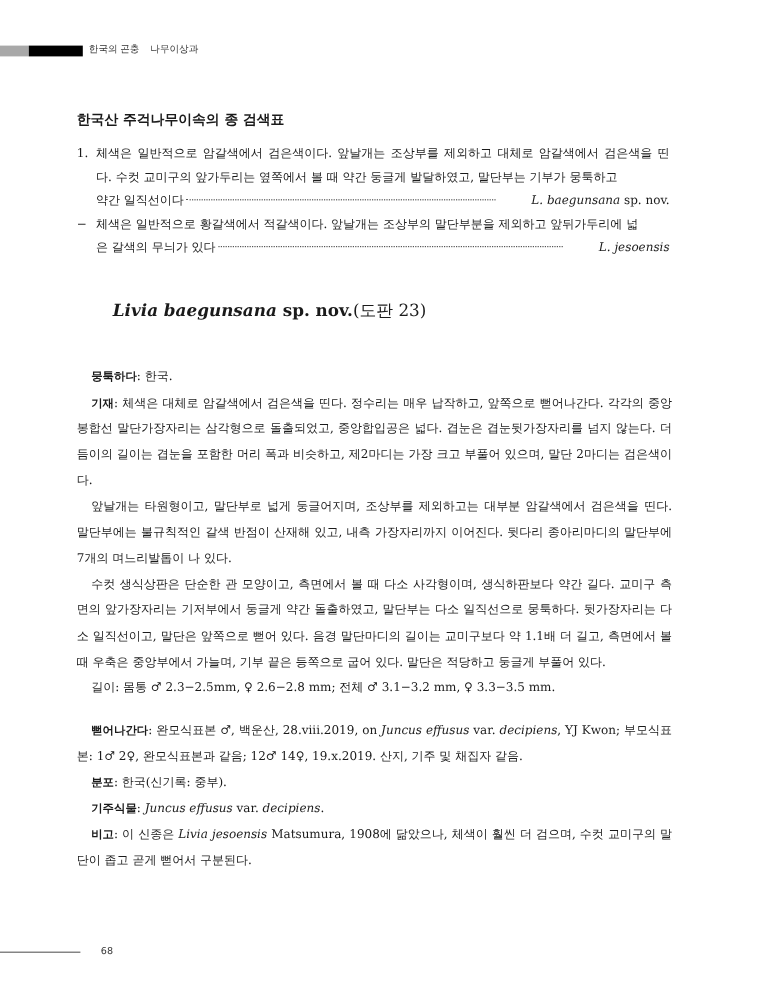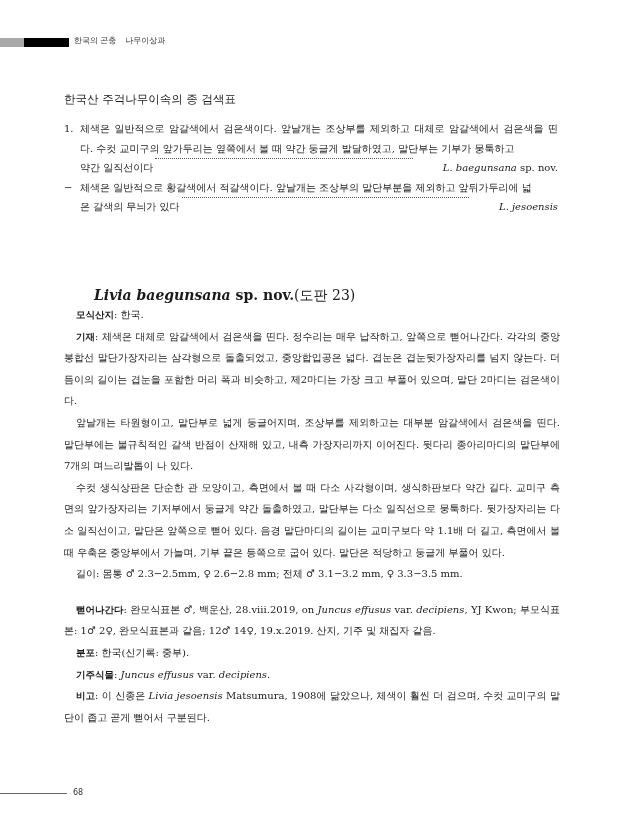--- a/index.html
+++ b/index.html
@@ -3,42 +3,42 @@
 <meta charset="utf-8">
 <style>
   html, body { margin:0; padding:0; background:#ffffff; }
   body { width:637px; height:830px; position:relative; overflow:hidden;
          font-family:"DejaVu Serif","Liberation Serif",serif; color:#1a1a1a; }
   .hdr-bar-gray { position:absolute; left:0; top:38px; width:24px; height:9px; background:#a8a8a8; }
   .hdr-bar-black { position:absolute; left:24px; top:38px; width:45px; height:9px; background:#000; }
   .hdr-text { position:absolute; left:74px; top:35px; font-family:Liberation Sans, sans-serif;
               font-size:8px; color:#333; white-space:nowrap; }
   .hdr-text span + span { margin-left:9px; }
-  .key-title { position:absolute; left:64px; top:92px; font-size:11.5px; font-weight:normal;
+  .key-title { position:absolute; left:64px; top:92px; font-size:11.5px; font-weight:bold;
                font-family:"DejaVu Sans","Liberation Sans",sans-serif; }
   .key { position:absolute; left:64px; top:119px; width:494px; font-size:10px; line-height:19.5px; }
   .couplet { display:flex; }
   .couplet .num { width:16px; flex:none; }
   .couplet .body { flex:1; text-align:justify; }
-  .lead-line { display:flex; align-items:flex-start; }
+  .lead-line { display:flex; align-items:center; }
   .lead-line .dots { flex:1; border-bottom:1px dotted #555; margin:0 2px 3px 2px; }
   .lead-line .taxon i { font-style:italic;margin-left:28px; }
   .sp-head { position:absolute; left:64px; top:249px; font-size:14px; font-weight:bold; line-height:20px; }
   .sp-head .n { display:inline-block; width:30px; }
-  .sp-sub { padding-left:30px;margin-top:36px; }
+  .sp-sub { padding-left:30px; }
   .sp-sub i { font-style:italic; }
   .sp-sub .plate { font-weight:normal; }
   .main { position:absolute; left:64px; top:304px; width:496px; font-size:10px; line-height:21.6px; }
   .main p { margin:0; text-align:justify; }
   .ind { text-indent:12px; }
   .main b { font-family:"DejaVu Sans","Liberation Sans",sans-serif; font-weight:bold; font-size:9.5px; }
   .main i { font-style:italic; }
   .gap { height:14px; }
   .foot-line { position:absolute; left:0; top:793px; width:67px; height:1px; background:#666; }
-  .foot-num { position:absolute; left:73px; top:788px; font-size:8px; color:#333;
+  .foot-num { position:absolute; left:84px; top:788px; font-size:8px; color:#333;
               font-family:"DejaVu Sans","Liberation Sans",sans-serif; }
 </style>
 </head>
 <body>
 
 <div class="hdr-bar-gray"></div>
 <div class="hdr-bar-black"></div>
 <div class="hdr-text">
   <span>한국의 곤충</span><span>나무이상과</span>
 </div>
@@ -68,21 +68,21 @@
       </div>
     </div>
   </div>
 </div>
 
 <div class="sp-head">
   <div class="sp-sub"><i>Livia baegunsana</i><span> sp. nov.</span><span class="plate">(도판 23)</span></div>
 </div>
 
 <div class="main">
-  <p class="ind"><b>모식산지</b><span>: 한국.</span></p>
+  <p class="ind"><b>뭉툭하다</b><span>: 한국.</span></p>
   <p class="ind"><b>기재</b><span>: 체색은 대체로 암갈색에서 검은색을 띤다. 정수리는 매우 납작하고, 앞쪽으로 뻗어나간다. 각각의 중앙봉합선 말단가장자리는 삼각형으로 돌출되었고, 중앙합입공은 넓다. 겹눈은 겹눈뒷가장자리를 넘지 않는다. 더듬이의 길이는 겹눈을 포함한 머리 폭과 비슷하고, 제2마디는 가장 크고 부풀어 있으며, 말단 2마디는 검은색이다.</span></p>
   <p class="ind">앞날개는 타원형이고, 말단부로 넓게 둥글어지며, 조상부를 제외하고는 대부분 암갈색에서 검은색을 띤다. 말단부에는 불규칙적인 갈색 반점이 산재해 있고, 내측 가장자리까지 이어진다. 뒷다리 종아리마디의 말단부에 7개의 며느리발톱이 나 있다.</p>
   <p class="ind">수컷 생식상판은 단순한 관 모양이고, 측면에서 볼 때 다소 사각형이며, 생식하판보다 약간 길다. 교미구 측면의 앞가장자리는 기저부에서 둥글게 약간 돌출하였고, 말단부는 다소 일직선으로 뭉툭하다. 뒷가장자리는 다소 일직선이고, 말단은 앞쪽으로 뻗어 있다. 음경 말단마디의 길이는 교미구보다 약 1.1배 더 길고, 측면에서 볼 때 우축은 중앙부에서 가늘며, 기부 끝은 등쪽으로 굽어 있다. 말단은 적당하고 둥글게 부풀어 있다.</p>
   <p class="ind">길이: 몸통 ♂ 2.3−2.5mm, ♀ 2.6−2.8 mm; 전체 ♂ 3.1−3.2 mm, ♀ 3.3−3.5 mm.</p>
   <div class="gap"></div>
   <p class="ind"><b>뻗어나간다</b><span>: 완모식표본 ♂, 백운산, 28.viii.2019, on </span><i>Juncus effusus</i><span> var. </span><i>decipiens</i><span>, YJ Kwon; 부모식표본: 1♂ 2♀, 완모식표본과 같음; 12♂ 14♀, 19.x.2019. 산지, 기주 및 채집자 같음.</span></p>
   <p class="ind"><b>분포</b><span>: 한국(신기록: 중부).</span></p>
   <p class="ind"><b>기주식물</b><span>: </span><i>Juncus effusus</i><span> var. </span><i>decipiens</i><span>.</span></p>
   <p class="ind"><b>비고</b><span>: 이 신종은 </span><i>Livia jesoensis</i><span> Matsumura, 1908에 닮았으나, 체색이 훨씬 더 검으며, 수컷 교미구의 말단이 좁고 곧게 뻗어서 구분된다.</span></p>
 </div>

